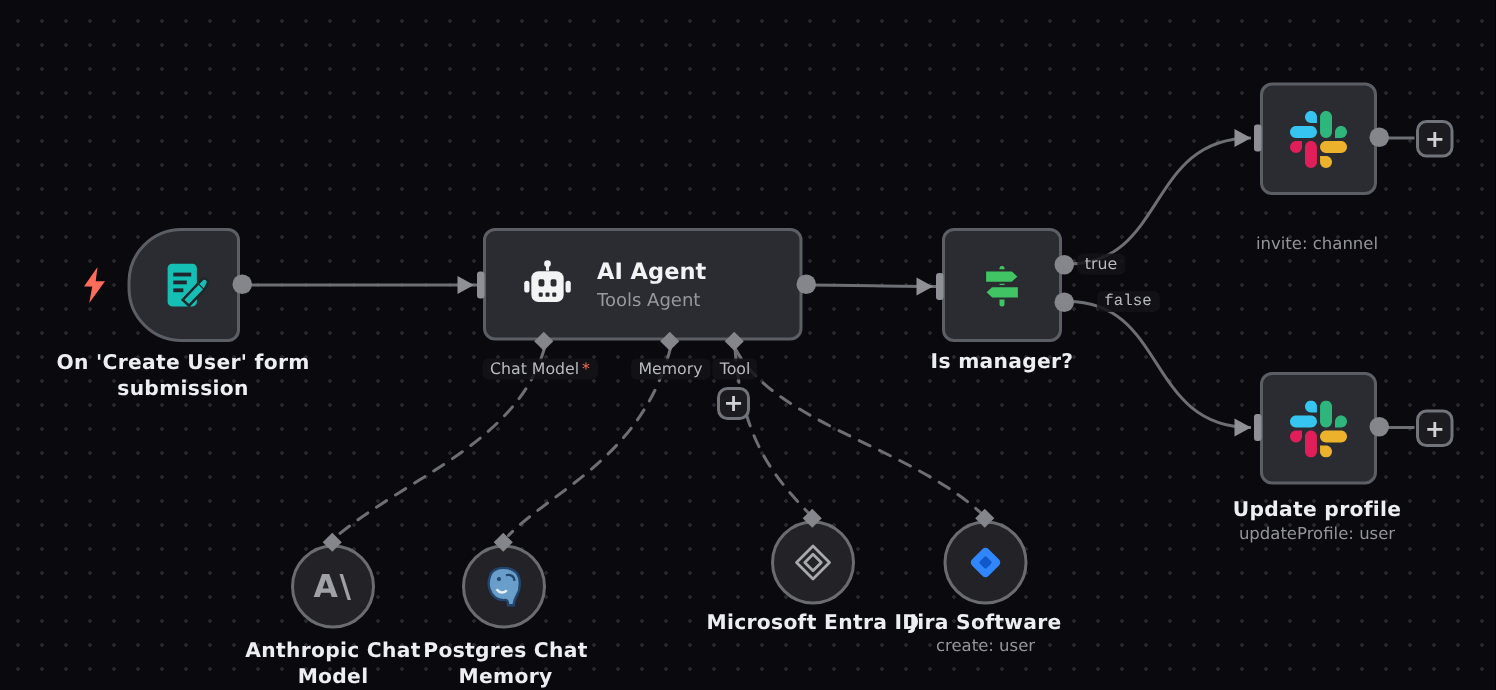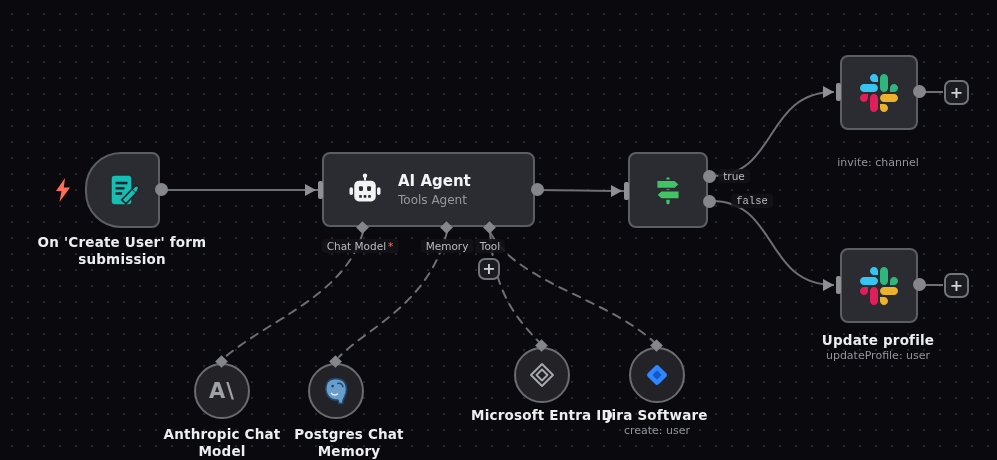--- a/index.html
+++ b/index.html
@@ -129,20 +129,21 @@
       <path d="M4.5 5.5 H16.5 L19.5 8.25 L16.5 11 H4.5 Z" fill="#41c463" stroke="#2b2c31" stroke-width="0.9"></path>
       <path d="M19.5 12.5 H7.5 L4.5 15.25 L7.5 18 H19.5 Z" fill="#41c463" stroke="#2b2c31" stroke-width="0.9"></path>
     </svg>
   </div>
   <div class="in-arrow" style="left:611px; top:185px;"></div>
   <div class="in-bar" style="left:624px; top:182px;"></div>
   <div class="out-dot" style="left:703px; top:170px;"></div>
   <div class="out-dot" style="left:703px; top:195px;"></div>
   <div class="pill" style="left:734px; top:169px;">true</div>
   <div class="pill" style="left:752px; top:194px;font-family:Liberation Mono, monospace;">false</div>
+  <div class="node-label" style="left:608px; top:233px; width:120px;">Is manager?</div>
 
   <div class="node" style="left:840px; top:55px; width:78px; height:75px;">
     <svg width="38" height="38" viewBox="0 0 122.8 122.8">
       <path d="M25.8 77.6c0 7.1-5.8 12.9-12.9 12.9S0 84.7 0 77.6s5.8-12.9 12.9-12.9h12.9v12.9z" fill="#E01E5A"></path>
       <path d="M32.3 77.6c0-7.1 5.8-12.9 12.9-12.9s12.9 5.8 12.9 12.9v32.3c0 7.1-5.8 12.9-12.9 12.9s-12.9-5.8-12.9-12.9V77.6z" fill="#E01E5A"></path>
       <path d="M45.2 25.8c-7.1 0-12.9-5.8-12.9-12.9S38.1 0 45.2 0s12.9 5.8 12.9 12.9v12.9H45.2z" fill="#36C5F0"></path>
       <path d="M45.2 32.3c7.1 0 12.9 5.8 12.9 12.9s-5.8 12.9-12.9 12.9H12.9C5.8 58.1 0 52.3 0 45.2s5.8-12.9 12.9-12.9h32.3z" fill="#36C5F0"></path>
       <path d="M97 45.2c0-7.1 5.8-12.9 12.9-12.9s12.9 5.8 12.9 12.9-5.8 12.9-12.9 12.9H97V45.2z" fill="#2EB67D"></path>
       <path d="M90.5 45.2c0 7.1-5.8 12.9-12.9 12.9s-12.9-5.8-12.9-12.9V12.9C64.7 5.8 70.5 0 77.6 0s12.9 5.8 12.9 12.9v32.3z" fill="#2EB67D"></path>
       <path d="M77.6 97c7.1 0 12.9 5.8 12.9 12.9s-5.8 12.9-12.9 12.9-12.9-5.8-12.9-12.9V97h12.9z" fill="#ECB22C"></path>
@@ -182,21 +183,21 @@
 
   <div class="circle-node" style="left:308px; top:363px;">
     <svg width="30" height="30" viewBox="0 0 24 24">
       <path d="M5.5 4.5 C8 1.5 15 1 18.5 4.5 C21 7.3 21 13 19 16.5 C18 18.3 17.2 20 17.2 22 L14.2 22 C14.2 20.3 14 19.2 12.8 19.2 C10.8 19.4 8.8 19 7.3 17.8 C4.2 15.4 3.2 11 4.2 7.5 C4.5 6.3 4.8 5.4 5.5 4.5 Z" fill="#699eca" stroke="#23466e" stroke-width="1.3"></path>
       <circle cx="9.3" cy="8" r="1.1" fill="#23466e"></circle>
       <path d="M13 6 C15.5 5.2 17.5 6.5 17.6 9" fill="none" stroke="#23466e" stroke-width="1.2"></path>
       <path d="M8 13.5 C9.5 15.5 12 15.8 13.5 14" fill="none" stroke="#e8eef5" stroke-width="1.3"></path>
     </svg>
   </div>
   <div class="diamond" style="left:331px; top:357px;"></div>
-  <div class="node-label" style="left:284px; top:426px; width:130px;">Postgres Chat Memory</div>
+  <div class="node-label" style="left:272px; top:426px; width:130px;">Postgres Chat Memory</div>
 
   <div class="circle-node" style="left:514px; top:347px;">
     <svg width="30" height="30" viewBox="0 0 24 24">
       <g fill="none" stroke="#a7a9ae" stroke-width="1.5" stroke-linejoin="round">
         <path d="M12 3.2 L20.8 12 L12 20.8 L3.2 12 Z"></path>
         <path d="M12 7.6 L16.4 12 L12 16.4 L7.6 12 L12 7.6 L14.2 9.8"></path>
       </g>
     </svg>
   </div>
   <div class="diamond" style="left:537px; top:341px;"></div>

